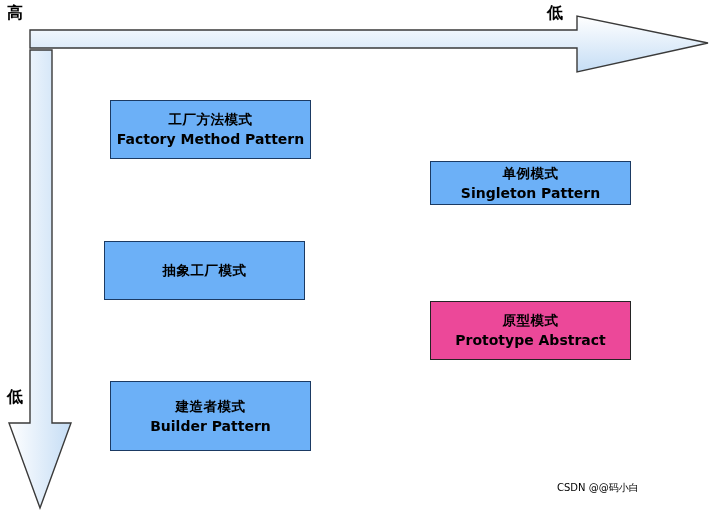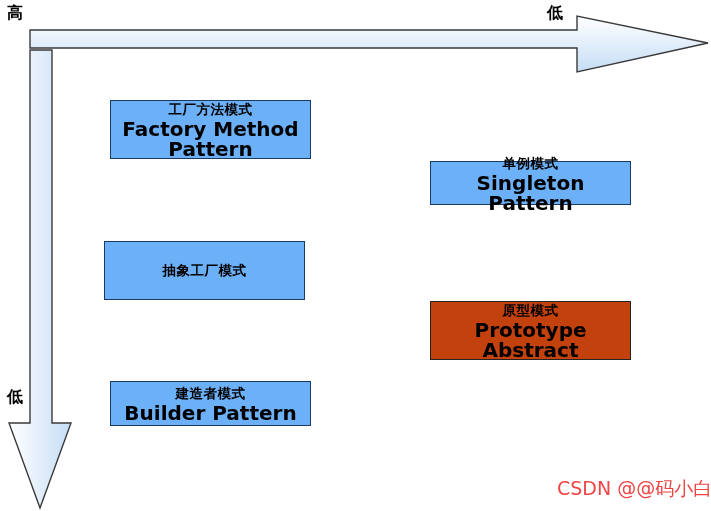--- a/index.html
+++ b/index.html
@@ -42,47 +42,47 @@
     box-sizing: border-box;
     border: 1px solid #24252a;
     display: flex;
     flex-direction: column;
     justify-content: center;
     text-align: center;
     color: #000000;
     font-weight: bold;
   }
   .pattern-box.blue { background: #6cb0f7; border-color: #1b3a63; }
-  .pattern-box.gray { background: #c2410c; border-color: #242424; }
+  .pattern-box.gray { background: #ec4899; border-color: #242424; }
   .pattern-box .cn {
     font-family: "DejaVu Sans", "Liberation Sans", sans-serif;
     font-size: 13.5px;
     line-height: 19px;
     letter-spacing: 0.5px;
   }
   .pattern-box .en {
     font-family: "DejaVu Sans", "Liberation Sans", sans-serif;
-    font-size: 20px;
+    font-size: 14px;
     line-height: 20px;
   }
 
   #box-factory-method   { left: 110px; top: 100px; width: 201px; height: 59px; }
   #box-abstract-factory { left: 104px; top: 241px; width: 201px; height: 59px; }
-  #box-builder          { left: 110px; top: 381px; width: 201px; height: 45px; }
+  #box-builder          { left: 110px; top: 381px; width: 201px; height: 70px; }
   #box-singleton        { left: 430px; top: 161px; width: 201px; height: 44px; }
   #box-prototype        { left: 430px; top: 301px; width: 201px; height: 59px; }
 
   #watermark {
     position: absolute;
     left: 557px;
     top: 478px;
     font-family: "DejaVu Sans", "Liberation Sans", sans-serif;
-    font-size: 19px;
+    font-size: 10px;
     line-height: 20px;
-    color: #ef4444;
+    color: #000000;
     white-space: nowrap;
   }
 </style>
 </head>
 <body>
 
 <div id="canvas">
 
   <svg class="arrow-layer" viewBox="0 0 711 511" width="711" height="511" xmlns="http://www.w3.org/2000/svg">
     <defs>

